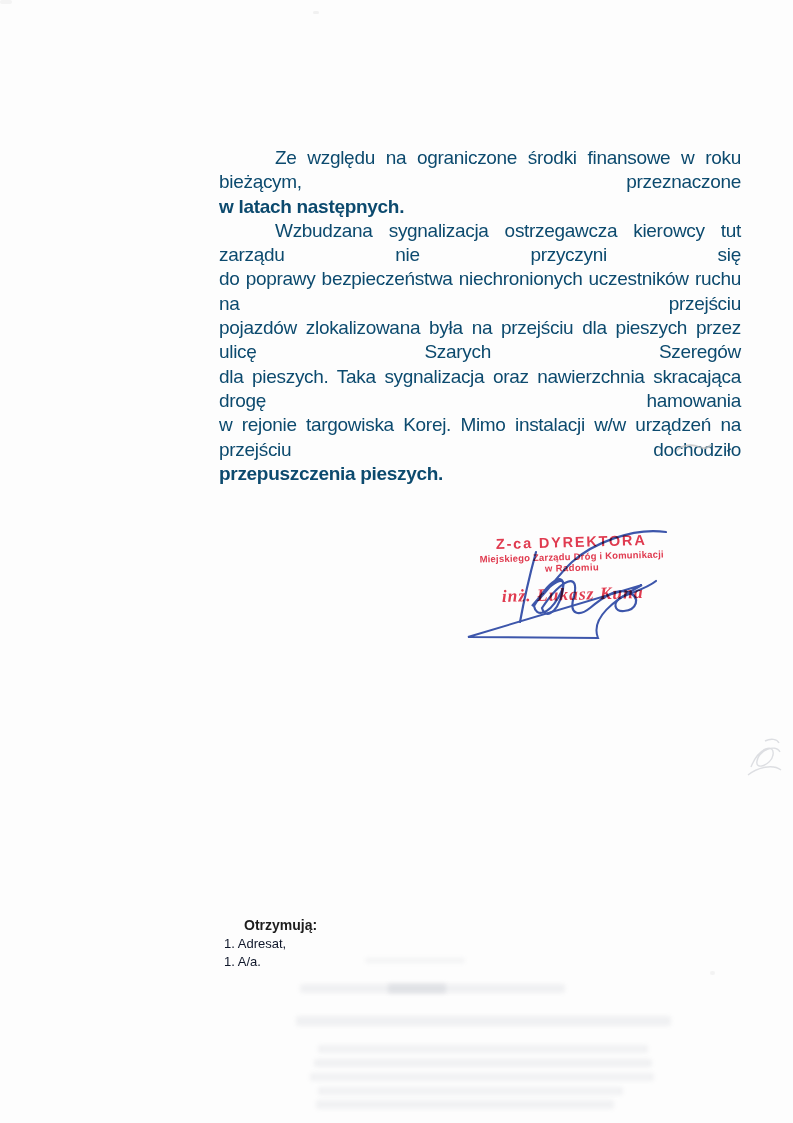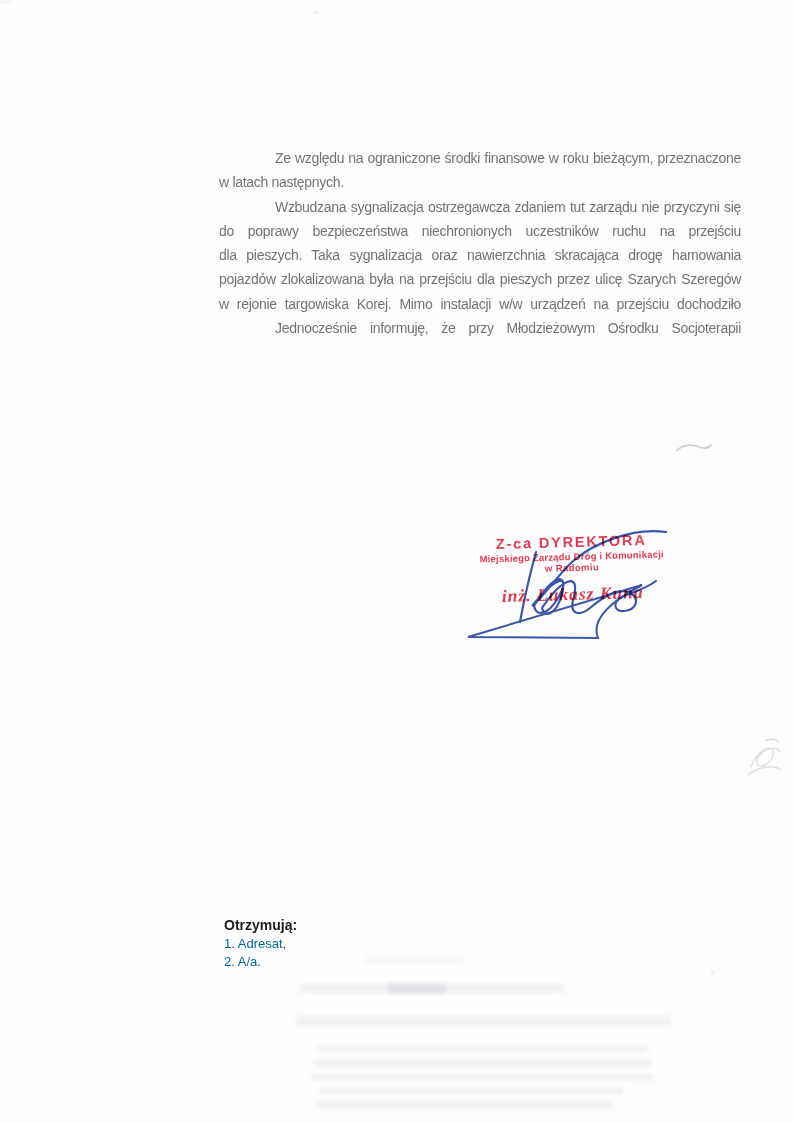--- a/index.html
+++ b/index.html
@@ -12,28 +12,28 @@
   .page {
     position: relative;
     width: 793px; height: 1123px;
     background: #fdfdfd;
   }
 
   
   .text-block {
     position: absolute;
     left: 219px; top: 146px; width: 522px;
-    color: #737373;
-    font-size: 14px;
+    color: #0c4a6e;
+    font-size: 19px;
     line-height: 24.3px;
     letter-spacing: -0.3px;
   }
   .para { margin: 0; }
   .line { text-align: justify; text-align-last: justify; white-space: normal; }
-  .line.last { text-align-last: left; }
+  .line.last { text-align-last: left; font-weight: bold; }
   .para .line:first-child { text-indent: 56px; }
 
   
   .stamp {
     position: absolute;
     left: 462px; top: 534px; width: 220px;
     text-align: center;
     color: #e23b50;
     transform: rotate(-1.6deg);
     mix-blend-mode: multiply;
@@ -56,22 +56,22 @@
   }
 
   
   .dist {
     position: absolute;
     left: 224px; top: 916px;
     color: #222;
     font-size: 13px;
     line-height: 18.5px;
   }
-  .dist-header { font-weight: 700; font-size: 14px; color: #1d1d1d; }
-  .dist-line { color: #0369a1; }
+  .dist-header { font-weight: 700; font-size: 14px; color: #1d1d1d; margin-left: 20px; }
+  .dist-line { color: #0f172a; }
 
   
   .artifact { position: absolute; pointer-events: none; }
   .ghost-band {
     position: absolute;
     background: #9aa0ad;
     filter: blur(2px);
     border-radius: 2px;
   }
   .speck { position: absolute; background: #e6e6e6; border-radius: 2px; }
@@ -80,28 +80,28 @@
 <body>
 
 <div class="page">
 
   <div class="text-block">
     <div class="para">
         <div class="line">Ze względu na ograniczone środki finansowe w roku bieżącym, przeznaczone</div>
         <div class="line last">w latach następnych.</div>
       </div>
     <div class="para">
-        <div class="line">Wzbudzana sygnalizacja ostrzegawcza zdaniem tut zarządu nie przyczyni się</div>
+        <div class="line">Wzbudzana sygnalizacja ostrzegawcza kierowcy tut zarządu nie przyczyni się</div>
         <div class="line">do poprawy bezpieczeństwa niechronionych uczestników ruchu na przejściu</div>
+        <div class="line">pojazdów zlokalizowana była na przejściu dla pieszych przez ulicę Szarych Szeregów</div>
         <div class="line">dla pieszych. Taka sygnalizacja oraz nawierzchnia skracająca drogę hamowania</div>
-        <div class="line">pojazdów zlokalizowana była na przejściu dla pieszych przez ulicę Szarych Szeregów</div>
         <div class="line">w rejonie targowiska Korej. Mimo instalacji w/w urządzeń na przejściu dochodziło</div>
+        <div class="line last">przepuszczenia pieszych.</div>
       </div>
     <div class="para">
-        <div class="line">Jednocześnie informuję, że przy Młodzieżowym Ośrodku Socjoterapii</div>
       </div>
   </div>
 
   <svg class="artifact" style="left:675px; top:441px;" width="38" height="12" viewBox="0 0 38 12">
     <path d="M2,9 C9,4 17,3 24,6 C29,8 33,7 36,4" fill="none" stroke="#c2c2c2" stroke-width="1.8" stroke-linecap="round" opacity="0.75"></path>
   </svg>
 
   <div class="stamp">
     <div class="stamp-title">Z-ca DYREKTORA</div>
     <div class="stamp-org">Miejskiego Zarządu Dróg i Komunikacji</div>
@@ -127,21 +127,21 @@
       <path d="M6,32 C14,12 30,8 28,20 C26,30 10,36 12,26 C14,16 30,8 35,17"></path>
       <path d="M3,40 C13,32 28,29 36,35"></path>
       <path d="M20,6 C26,3 32,4 34,8"></path>
     </g>
   </svg>
 
   <div class="dist">
     <div class="dist-header">Otrzymują:</div>
     <div>
         <div class="dist-line">1. Adresat,</div>
-        <div class="dist-line">2. A/a.</div>
+        <div class="dist-line">1. A/a.</div>
       </div>
   </div>
 
   <div>
     <div class="ghost-band" style="left:365px; top:958px;  width:100px; height:5px;  opacity:0.10;"></div>
     <div class="ghost-band" style="left:300px; top:984px;  width:265px; height:9px;  opacity:0.13;"></div>
     <div class="ghost-band" style="left:388px; top:983px;  width:58px;  height:11px; opacity:0.18;"></div>
     <div class="ghost-band" style="left:296px; top:1016px; width:375px; height:10px; opacity:0.13;"></div>
     <div class="ghost-band" style="left:318px; top:1045px; width:330px; height:8px;  opacity:0.12;"></div>
     <div class="ghost-band" style="left:314px; top:1059px; width:338px; height:8px;  opacity:0.13;"></div>

